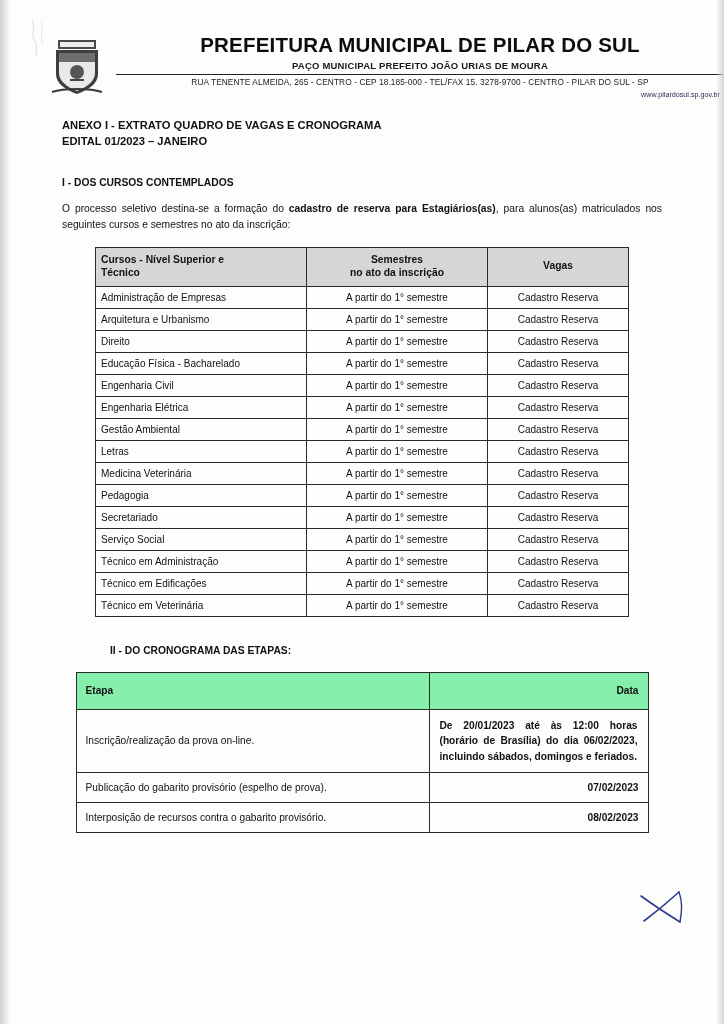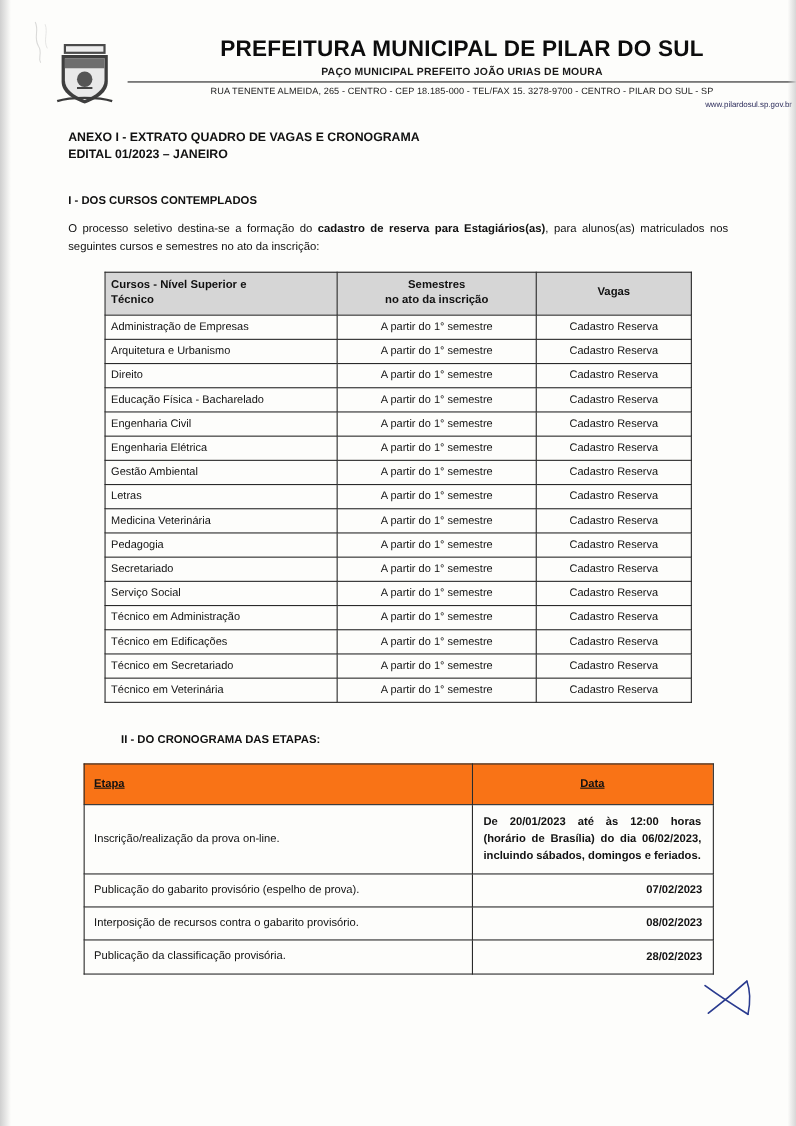--- a/index.html
+++ b/index.html
@@ -149,25 +149,24 @@
     width: 534px;
     table-layout: fixed;
   }
   .t2 th, .t2 td {
     border: 1px solid #2a2a2a;
     font-size: 10.2px;
     padding: 7px 9px;
     vertical-align: middle;
   }
   .t2 thead th {
-    background: #f97316;
+    background: #86efac;
     font-weight: bold;
     text-align: left;
     height: 22px;
-    text-decoration: underline;
   }
   .t2 .c-etapa { width: 334px; text-align: justify; line-height: 1.5; }
   .t2 .c-data  { width: 200px; text-align: right; font-weight: bold; }
   .t2 .c-data.long {
     text-align: justify;
     line-height: 1.5;
     padding: 8px 10px;
   }
 
   
@@ -314,57 +313,48 @@
             <td class="c-course">Técnico em Administração</td>
             <td class="c-sem">A partir do 1° semestre</td>
             <td class="c-vag">Cadastro Reserva</td>
           </tr>
           <tr>
             <td class="c-course">Técnico em Edificações</td>
             <td class="c-sem">A partir do 1° semestre</td>
             <td class="c-vag">Cadastro Reserva</td>
           </tr>
           <tr>
-            <td class="c-course">Técnico em Secretariado</td>
-            <td class="c-sem">A partir do 1° semestre</td>
-            <td class="c-vag">Cadastro Reserva</td>
-          </tr>
-          <tr>
             <td class="c-course">Técnico em Veterinária</td>
             <td class="c-sem">A partir do 1° semestre</td>
             <td class="c-vag">Cadastro Reserva</td>
           </tr>
         </tbody>
     </table>
 
     <div class="section-heading" style="margin-top:28px;padding-left:48px;">II - DO CRONOGRAMA DAS ETAPAS:</div>
 
     <table class="t2">
       <thead>
         <tr>
           <th class="c-etapa">Etapa</th>
-          <th class="c-data" style="text-align:center;font-weight:bold;">Data</th>
+          <th class="c-data" style="text-align:right;font-weight:bold;">Data</th>
         </tr>
       </thead>
       <tbody id="schedule-body">
           <tr>
             <td class="c-etapa">Inscrição/realização da prova on-line.</td>
             <td class="c-data long">De 20/01/2023 até às 12:00 horas (horário de Brasília) do dia 06/02/2023, incluindo sábados, domingos e feriados.</td>
           </tr>
           <tr>
             <td class="c-etapa">Publicação do gabarito provisório (espelho de prova).</td>
             <td class="c-data">07/02/2023</td>
           </tr>
           <tr>
             <td class="c-etapa">Interposição de recursos contra o gabarito provisório.</td>
             <td class="c-data">08/02/2023</td>
-          </tr>
-          <tr>
-            <td class="c-etapa">Publicação da classificação provisória.</td>
-            <td class="c-data">28/02/2023</td>
           </tr>
         </tbody>
     </table>
 
   </div>
 
   <svg class="scribble" viewBox="0 0 48 40">
     <path d="M3 8 C14 16, 26 24, 42 34" stroke="#2a3b8f" stroke-width="1.6" fill="none" stroke-linecap="round"></path>
     <path d="M41 4 C30 14, 18 24, 6 33" stroke="#2a3b8f" stroke-width="1.6" fill="none" stroke-linecap="round"></path>
     <path d="M41 4 C44 12, 44 24, 42 34" stroke="#2a3b8f" stroke-width="1.4" fill="none" stroke-linecap="round"></path>

